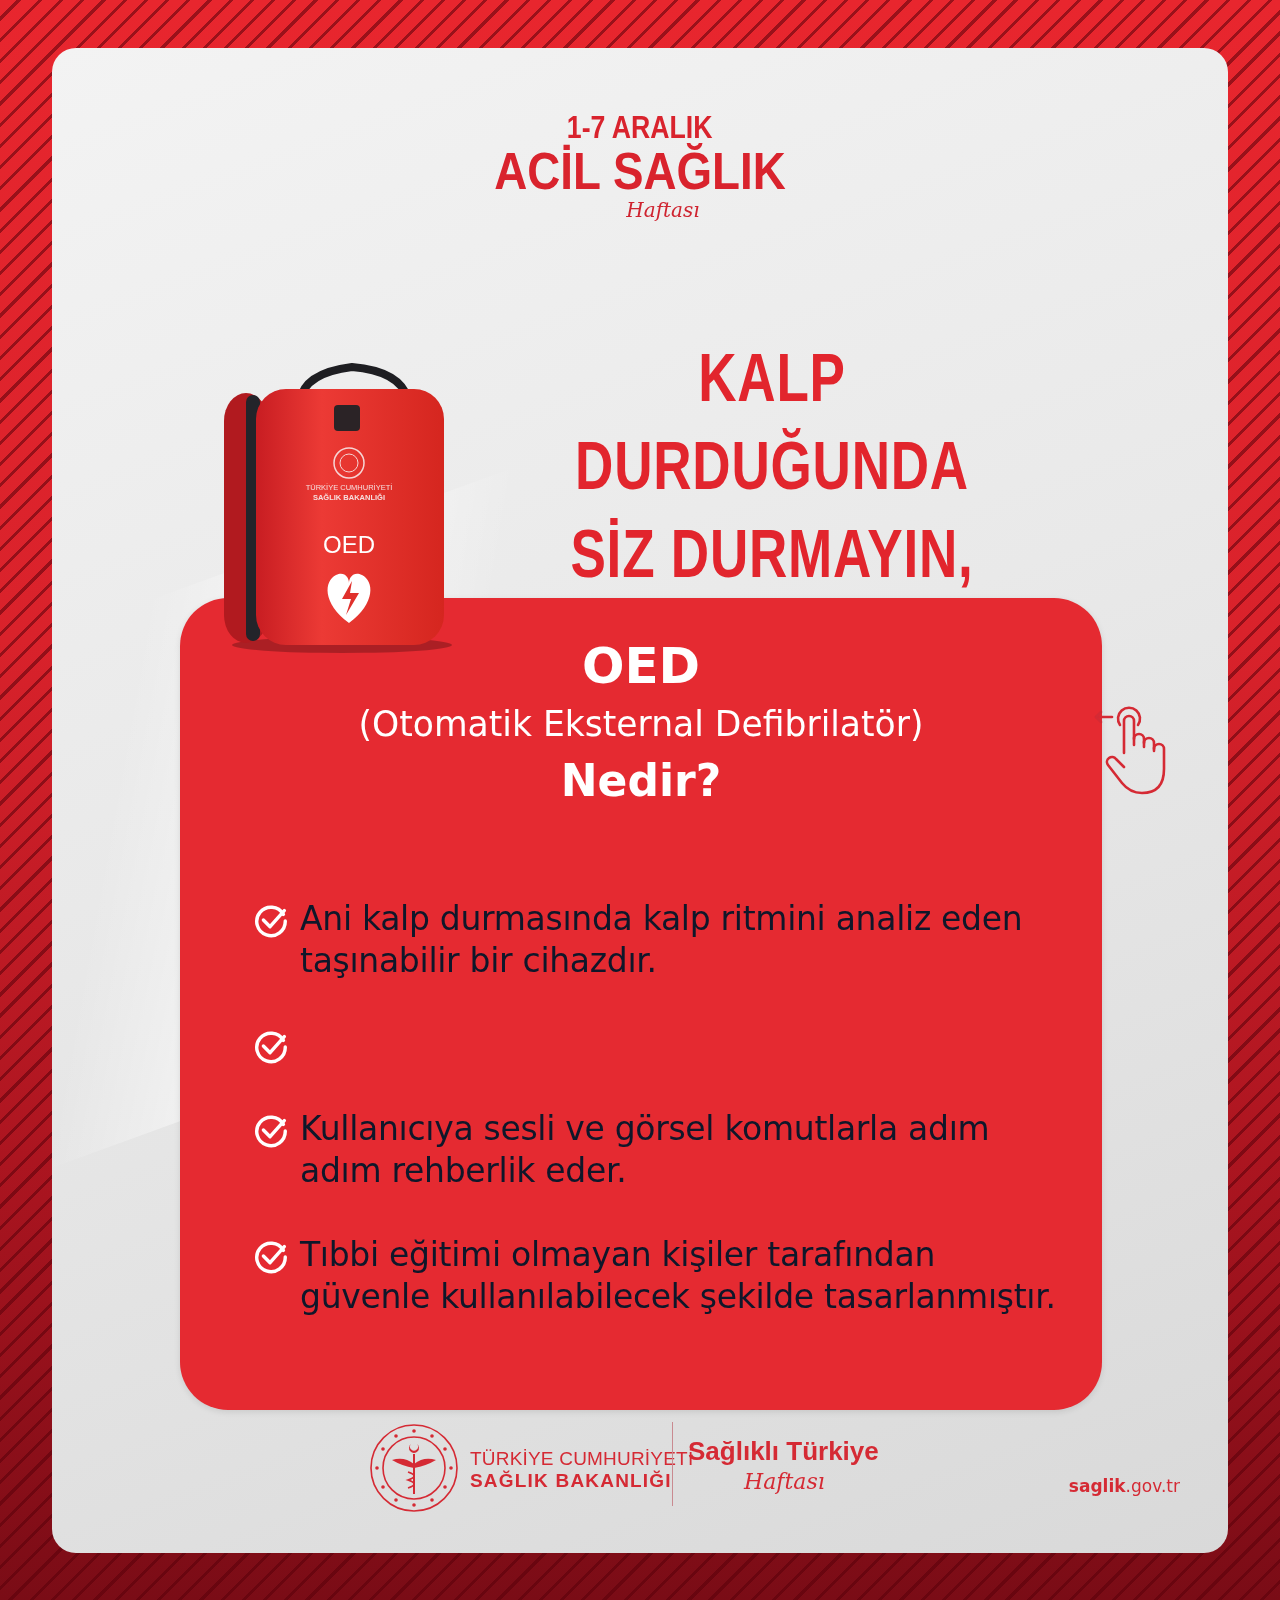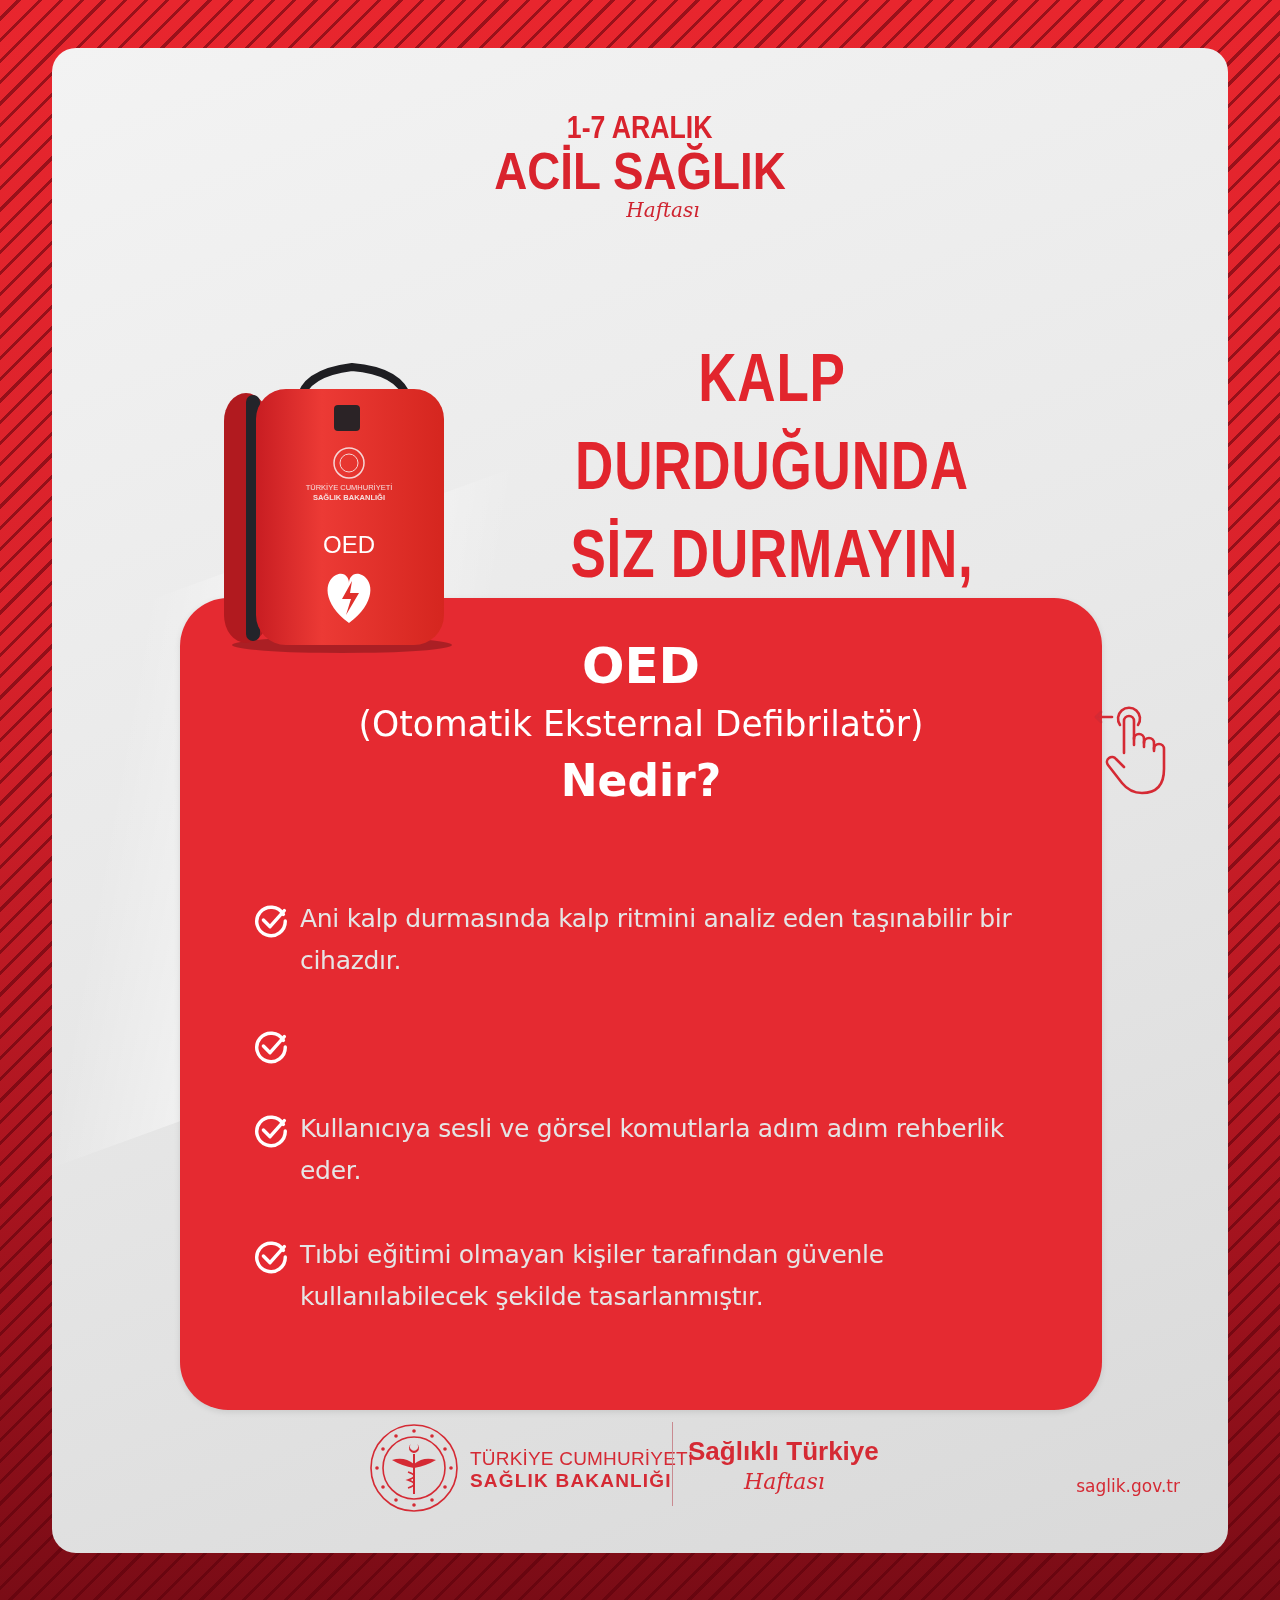--- a/index.html
+++ b/index.html
@@ -59,39 +59,39 @@
       text-align: center; color: #fff;
       font-family: "DejaVu Sans", sans-serif;
     }
     .panel .title .abbr { display: block; font-size: 50px; font-weight: bold; line-height: 60px; }
     .panel .title .full { display: block; font-size: 36px; line-height: 56px; transform: scaleX(0.96); }
     .panel .title .q { display: block; font-size: 44px; font-weight: bold; line-height: 58px; }
     .list { position: absolute; left: 72px; top: 300px; width: 820px; }
     .item { display: flex; align-items: flex-start; margin-bottom: 42px; }
     .item .check { flex: 0 0 38px; height: 38px; margin-top: 4px; margin-right: 10px; }
     .item .text {
-      color: #e5e5e5; font-size: 25px; line-height: 42px;
+      color: #0f172a; font-size: 33px; line-height: 42px;
       font-family: "DejaVu Sans", sans-serif; letter-spacing: -0.3px;
     }
     
     .device { position: absolute; left: 160px; top: 305px; width: 240px; height: 300px; }
     
     .swipe { position: absolute; left: 1040px; top: 655px; width: 95px; height: 95px; }
     
     .footer { position: absolute; left: 0; top: 1368px; width: 100%; height: 110px; }
     .emblem { position: absolute; left: 316px; top: 6px; width: 92px; height: 92px; }
     .ministry { position: absolute; left: 418px; top: 32px; color: #d52a34; font-family: "Liberation Sans", sans-serif; }
     .ministry .l1 { display: block; font-size: 19px; line-height: 22px; letter-spacing: 0.2px; }
     .ministry .l2 { display: block; font-size: 19px; line-height: 22px; font-weight: bold; letter-spacing: 1.2px; }
     .divider { position: absolute; left: 620px; top: 6px; width: 1px; height: 84px; background: #c98a90; }
     .slogan { position: absolute; left: 636px; top: 20px; color: #d52a34; font-family: "Liberation Sans", sans-serif; }
     .slogan .l1 { display: block; font-size: 26px; font-weight: bold; }
     .slogan .l2 { display: block; font-family: "DejaVu Serif", serif; font-style: italic; font-size: 22px; margin-left: 56px; margin-top: 2px; }
     .site { position: absolute; right: 48px; top: 60px; font-family: "DejaVu Sans", sans-serif; font-size: 17px; color: #d52a34; }
-    .site b { font-weight: normal; }
+    .site b { font-weight: bold; }
   </style>
 </head>
 <body>
 
 <div class="card">
 
   <div class="campaign">
     <span class="dates">1-7 ARALIK</span>
     <span class="name">ACİL SAĞLIK</span>
     <span class="script">Haftası</span>

